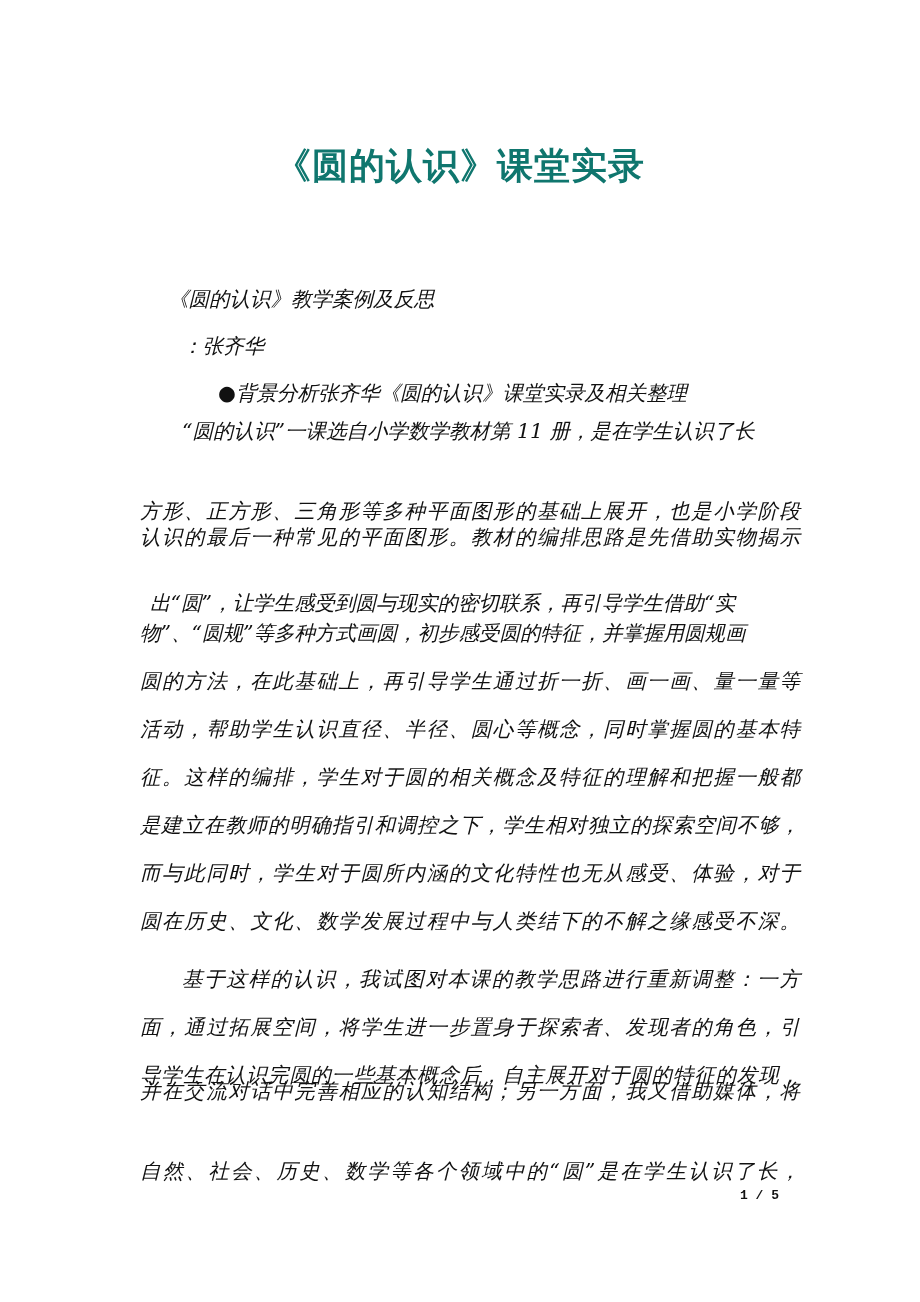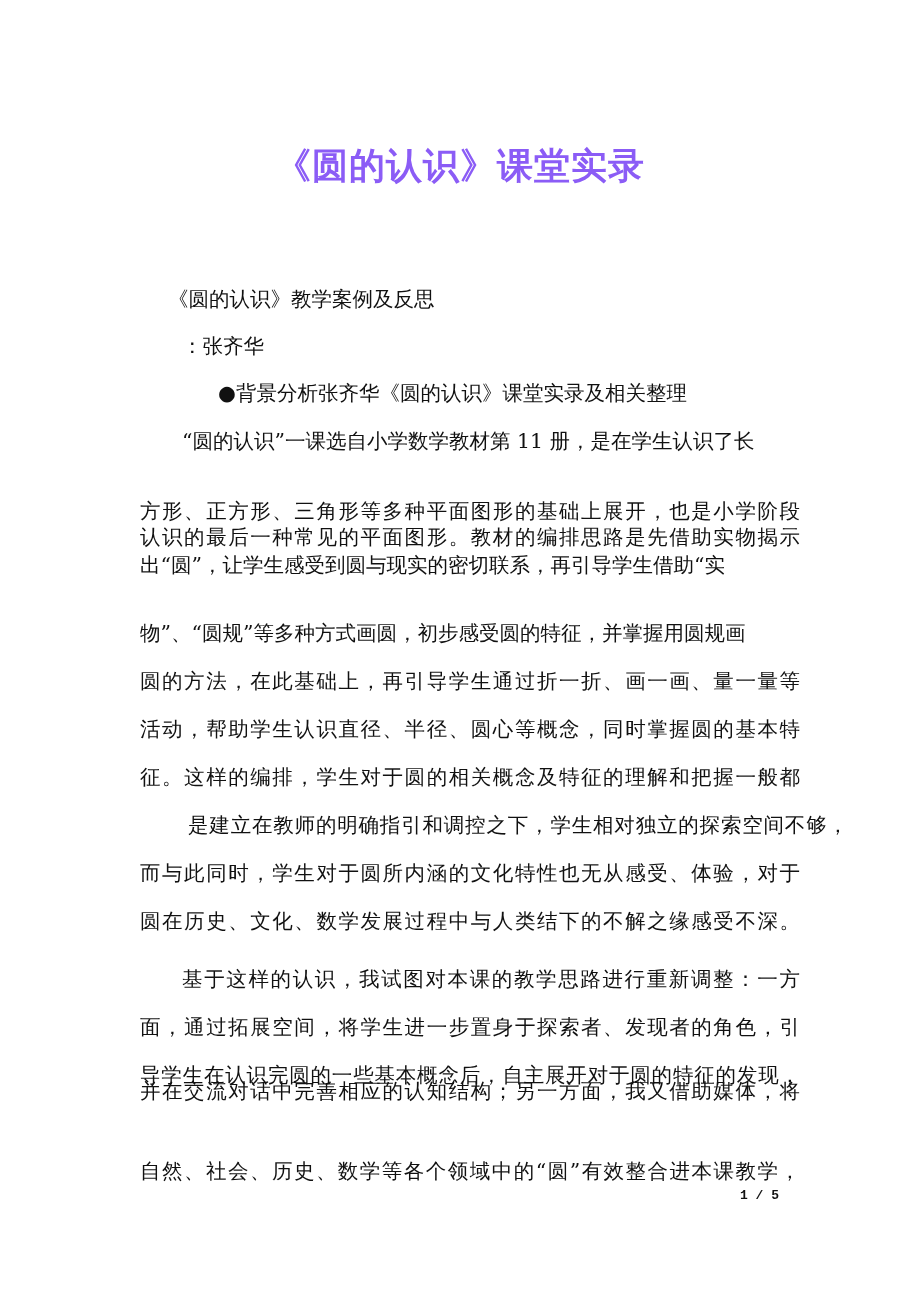--- a/index.html
+++ b/index.html
@@ -1,49 +1,49 @@
 <!DOCTYPE html>
 <html><head>
 <meta charset="utf-8">
 <style>
   html, body { margin: 0; padding: 0; background: #ffffff; }
   body { width: 920px; height: 1302px; position: relative; overflow: hidden;
          font-family: "DejaVu Serif", "Liberation Serif", serif; color: #111; }
   .title { position: absolute; top: 142px; left: 0; width: 920px; text-align: center;
-           font-size: 36px; font-weight: bold; color: #8b5cf6; letter-spacing: 1px; }
+           font-size: 36px; font-weight: bold; color: #0f766e; letter-spacing: 1px; }
   .line { position: absolute; left: 140px; width: 660px; font-size: 20.5px; white-space: nowrap;
-          line-height: 30px; }
+          line-height: 30px; font-style: italic; }
   .justify { text-align: justify; text-align-last: justify; }
   .page-num { position: absolute; top: 1188px; left: 740px; font-size: 13px; font-weight: bold;
               font-family: Liberation Mono, monospace; }
 </style>
 </head>
 <body>
 
 <div class="title">《圆的认识》课堂实录</div>
 
 <div class="line" style="top:284px;left:168px;">《圆的认识》教学案例及反思</div>
 <div class="line" style="top:331px;left:182px;">：张齐华</div>
 <div class="line" style="top:378px;left:182px;margin-left:36px;">●背景分析张齐华《圆的认识》课堂实录及相关整理</div>
 
 <div>
-  <div class="line" style="top:426px;left:182px;width:600px;">“圆的认识”一课选自小学数学教材第 11 册，是在学生认识了长</div>
+  <div class="line" style="top:416px;left:182px;width:600px;">“圆的认识”一课选自小学数学教材第 11 册，是在学生认识了长</div>
   <div class="line justify" style="top:496px;">方形、正方形、三角形等多种平面图形的基础上展开，也是小学阶段</div>
   <div class="line justify" style="top:522px;">认识的最后一种常见的平面图形。教材的编排思路是先借助实物揭示</div>
-  <div class="line" style="top:550px;">出“圆”，让学生感受到圆与现实的密切联系，再引导学生借助“实</div>
+  <div class="line" style="top:588px;margin-left:10px;">出“圆”，让学生感受到圆与现实的密切联系，再引导学生借助“实</div>
   <div class="line" style="top:618px;">物”、“圆规”等多种方式画圆，初步感受圆的特征，并掌握用圆规画</div>
   <div class="line justify" style="top:666px;">圆的方法，在此基础上，再引导学生通过折一折、画一画、量一量等</div>
   <div class="line justify" style="top:714px;">活动，帮助学生认识直径、半径、圆心等概念，同时掌握圆的基本特</div>
   <div class="line justify" style="top:762px;">征。这样的编排，学生对于圆的相关概念及特征的理解和把握一般都</div>
-  <div class="line justify" style="top:810px;margin-left:48px;">是建立在教师的明确指引和调控之下，学生相对独立的探索空间不够，</div>
+  <div class="line justify" style="top:810px;">是建立在教师的明确指引和调控之下，学生相对独立的探索空间不够，</div>
   <div class="line justify" style="top:858px;">而与此同时，学生对于圆所内涵的文化特性也无从感受、体验，对于</div>
   <div class="line justify" style="top:906px;">圆在历史、文化、数学发展过程中与人类结下的不解之缘感受不深。</div>
 </div>
 
 <div>
   <div class="line justify" style="top:964px;left:182px;width:618px;">基于这样的认识，我试图对本课的教学思路进行重新调整：一方</div>
   <div class="line justify" style="top:1012px;">面，通过拓展空间，将学生进一步置身于探索者、发现者的角色，引</div>
   <div class="line justify" style="top:1060px;">导学生在认识完圆的一些基本概念后，自主展开对于圆的特征的发现，</div>
   <div class="line justify" style="top:1076px;">并在交流对话中完善相应的认知结构；另一方面，我又借助媒体，将</div>
-  <div class="line justify" style="top:1156px;">自然、社会、历史、数学等各个领域中的“圆”有效整合进本课教学，</div>
+  <div class="line justify" style="top:1156px;">自然、社会、历史、数学等各个领域中的“圆”是在学生认识了长，</div>
 </div>
 
 <div class="page-num">1 / 5</div>
 
 </body></html>

